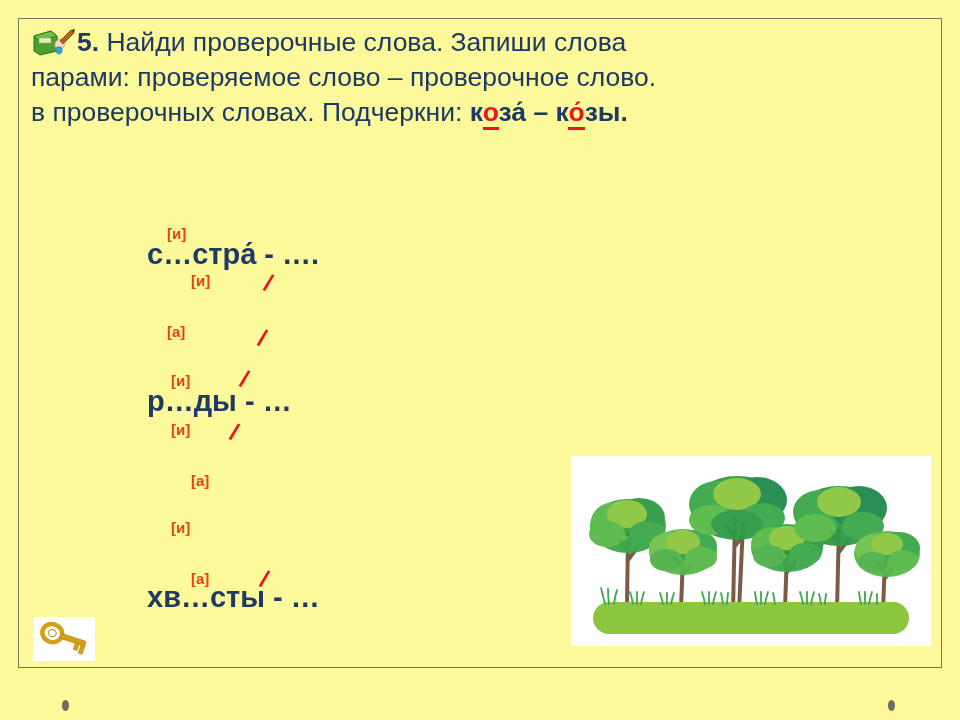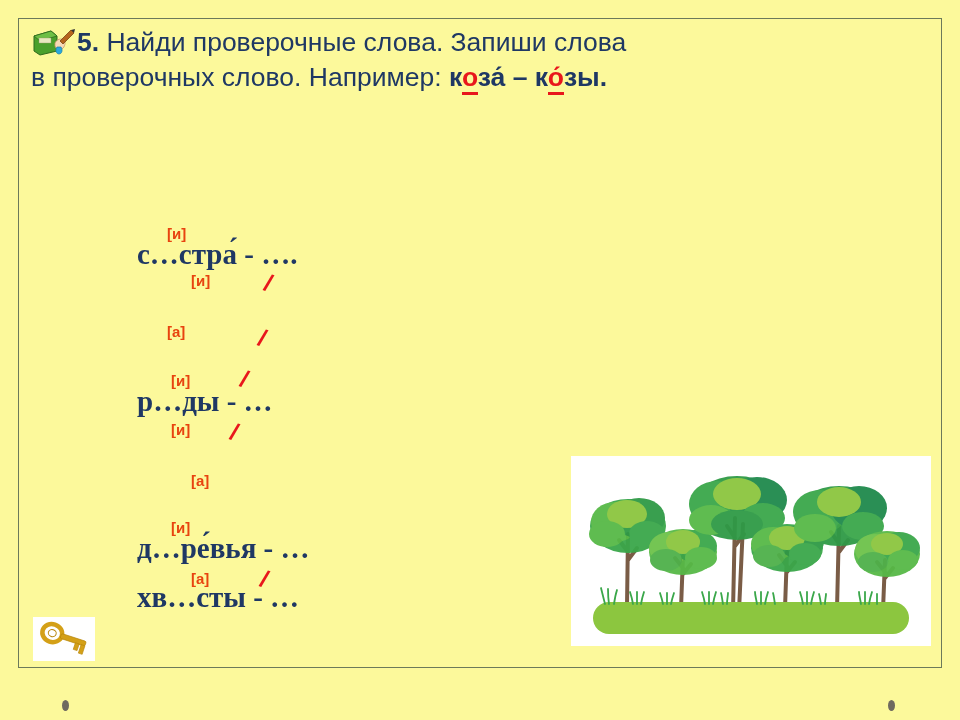--- a/index.html
+++ b/index.html
@@ -83,24 +83,23 @@
     font-weight: 700;
     font-size: 29px;
   }
   .word-row {
     position: relative;
     height: 49px;
     white-space: nowrap;
   }
   .word-text {
     position: absolute;
-    left: 18px;
+    left: 28px;
     bottom: 2px;
     letter-spacing: 0px;
-    font-family: Liberation Serif, serif;
   }
   
   .hint {
     position: absolute;
     color: #e8430f;
     font-size: 15px;
     font-weight: 700;
     line-height: 1;
   }
   
@@ -165,23 +164,24 @@
             <path d="M24 16 C26 12, 30 11, 33 13 C35 15, 34 20, 31 22 C28 24, 25 22, 24 19 Z" fill="#f7d9b6" stroke="#c99a68" stroke-width="0.8"></path>
 
             <path d="M29 14 L40 3 L43 6 L32 17 Z" fill="#b5651d" stroke="#7a4412" stroke-width="0.8"></path>
             <path d="M40 3 L43 6 L44 2 Z" fill="#333"></path>
 
             <path d="M26 20 C24 23, 25 27, 28 27 C31 27, 32 23, 30 20 Z" fill="#2aa7dd" stroke="#1b7ba5" stroke-width="0.7"></path>
           </svg>
         </span><span class="task-number">5.</span><span class="body-normal">&nbsp;</span><span class="body-normal">Найди проверочные слова. Запиши слова</span>
       </span>
 
-
-
-      <span class="hdr-line"><span class="body-normal">в проверочных слово.  Например: </span><span class="example-pair"><span>к</span><span class="ex-red">о</span><span>за́</span><span> – </span><span>к</span><span class="ex-red">о́</span><span>зы.</span></span></span>
+      <span class="hdr-line body-normal">парами: проверяемое  слово – проверочное  слово.</span>
+
+
+      <span class="hdr-line"><span class="body-normal">в проверочных словах.  Подчеркни: </span><span class="example-pair"><span>к</span><span class="ex-red">о</span><span>за́</span><span> – </span><span>к</span><span class="ex-red">о́</span><span>зы.</span></span></span>
 
     </div>
 
     <div id="word-list">
 
       <div class="word-row">
         <span class="hint" style="left:48px; top:2px;">[и]</span>
 
         <span class="word-text">с…стра́ - ….</span>
       </div>
@@ -208,21 +208,20 @@
       </div>
 
       <div class="word-row">
         <span class="hint" style="left:72px; top:4px;">[а]</span>
 
       </div>
 
       <div class="word-row">
         <span class="hint" style="left:52px; top:2px;">[и]</span>
 
-        <span class="word-text">д…ре́вья - …</span>
       </div>
 
       <div class="word-row">
         <span class="hint" style="left:72px; top:4px;">[а]</span>
         <span class="stress" style="left:142px; top:0px;">/</span>
         <span class="word-text">хв…сты - …</span>
       </div>
 
     </div>
 

